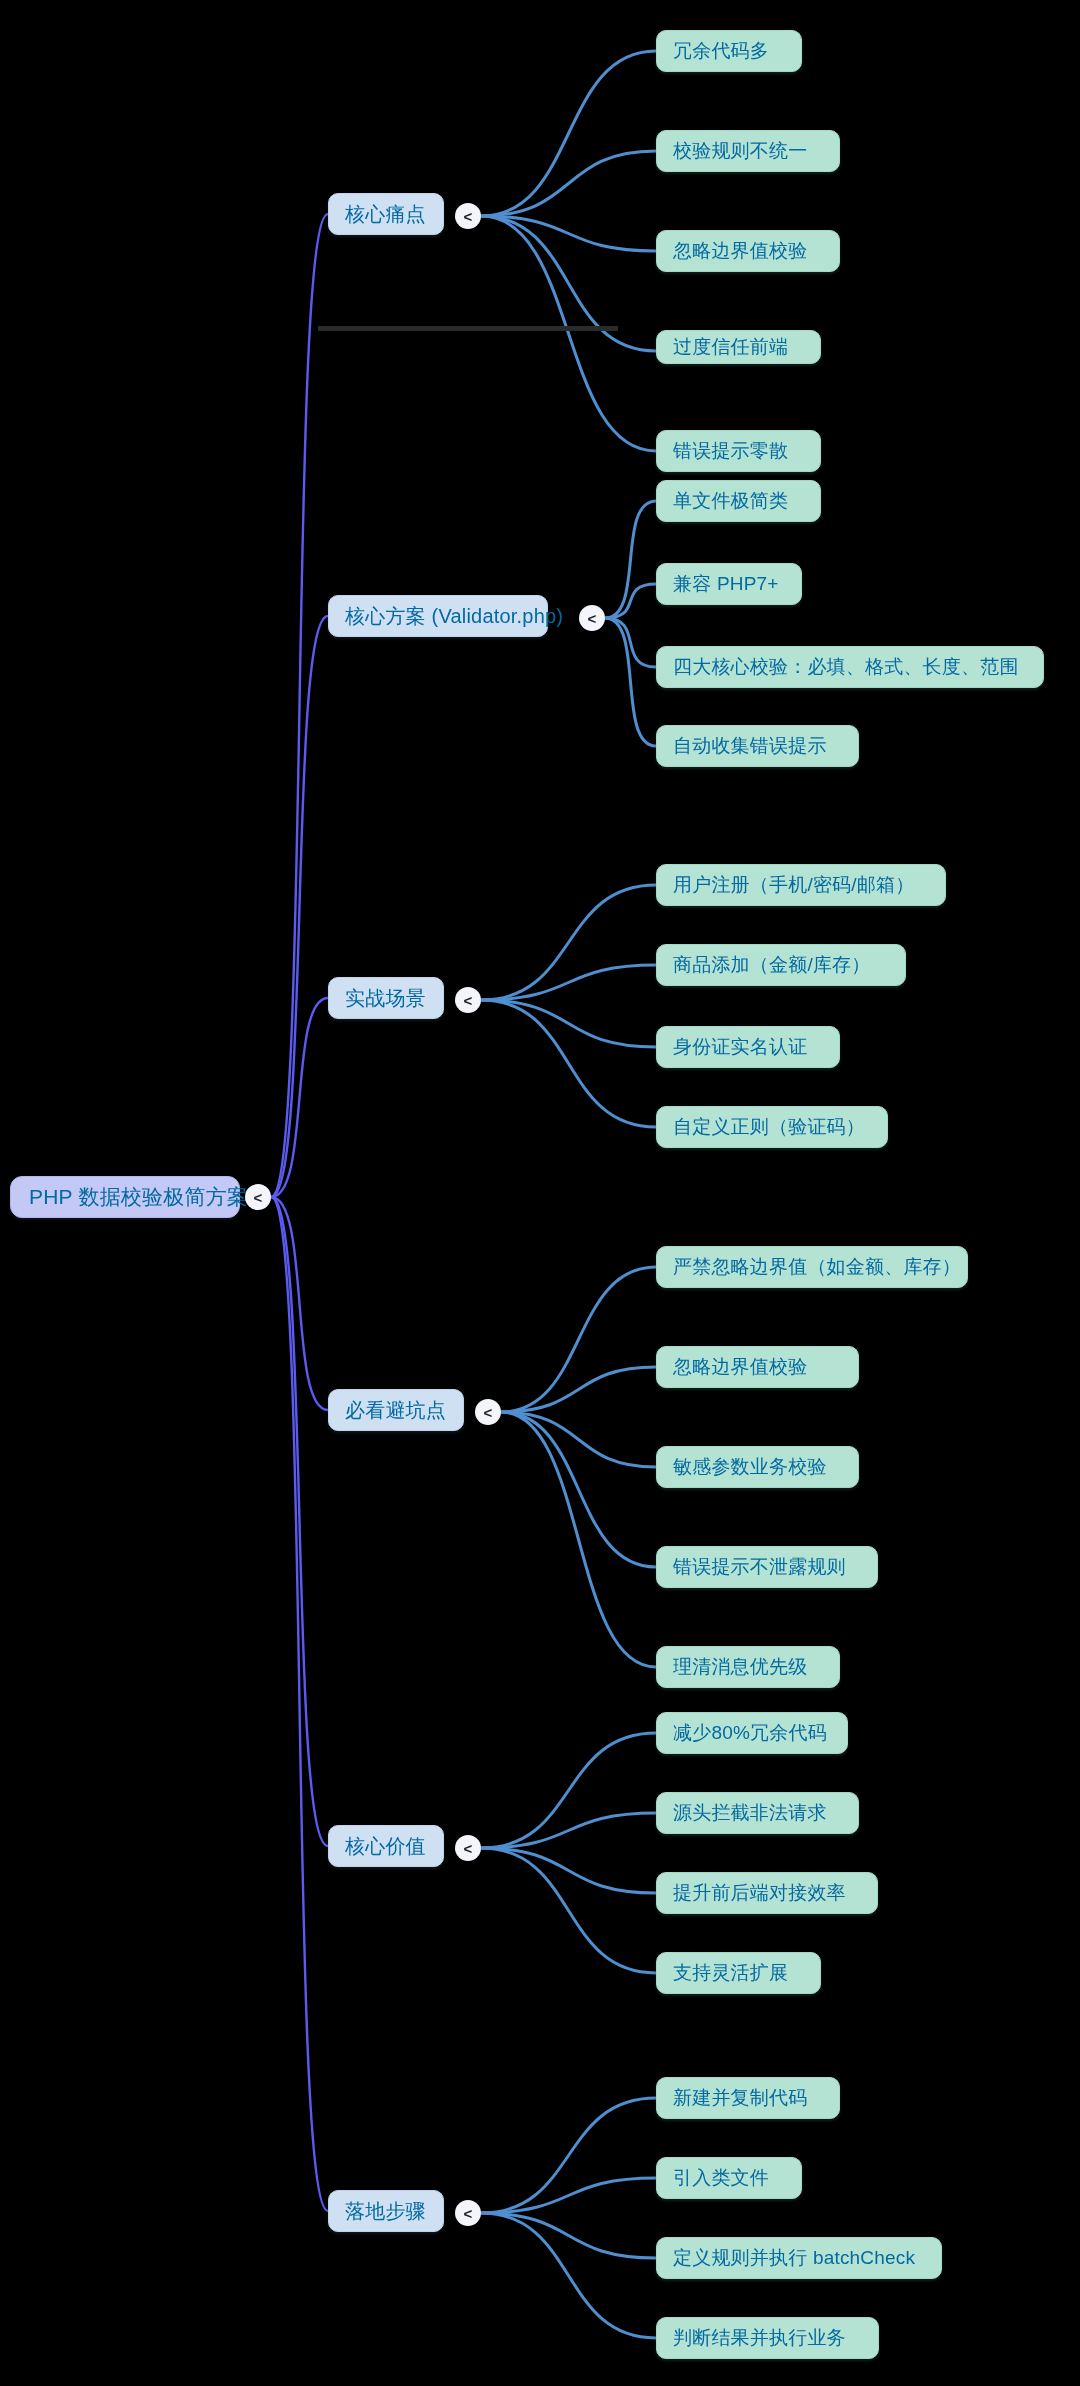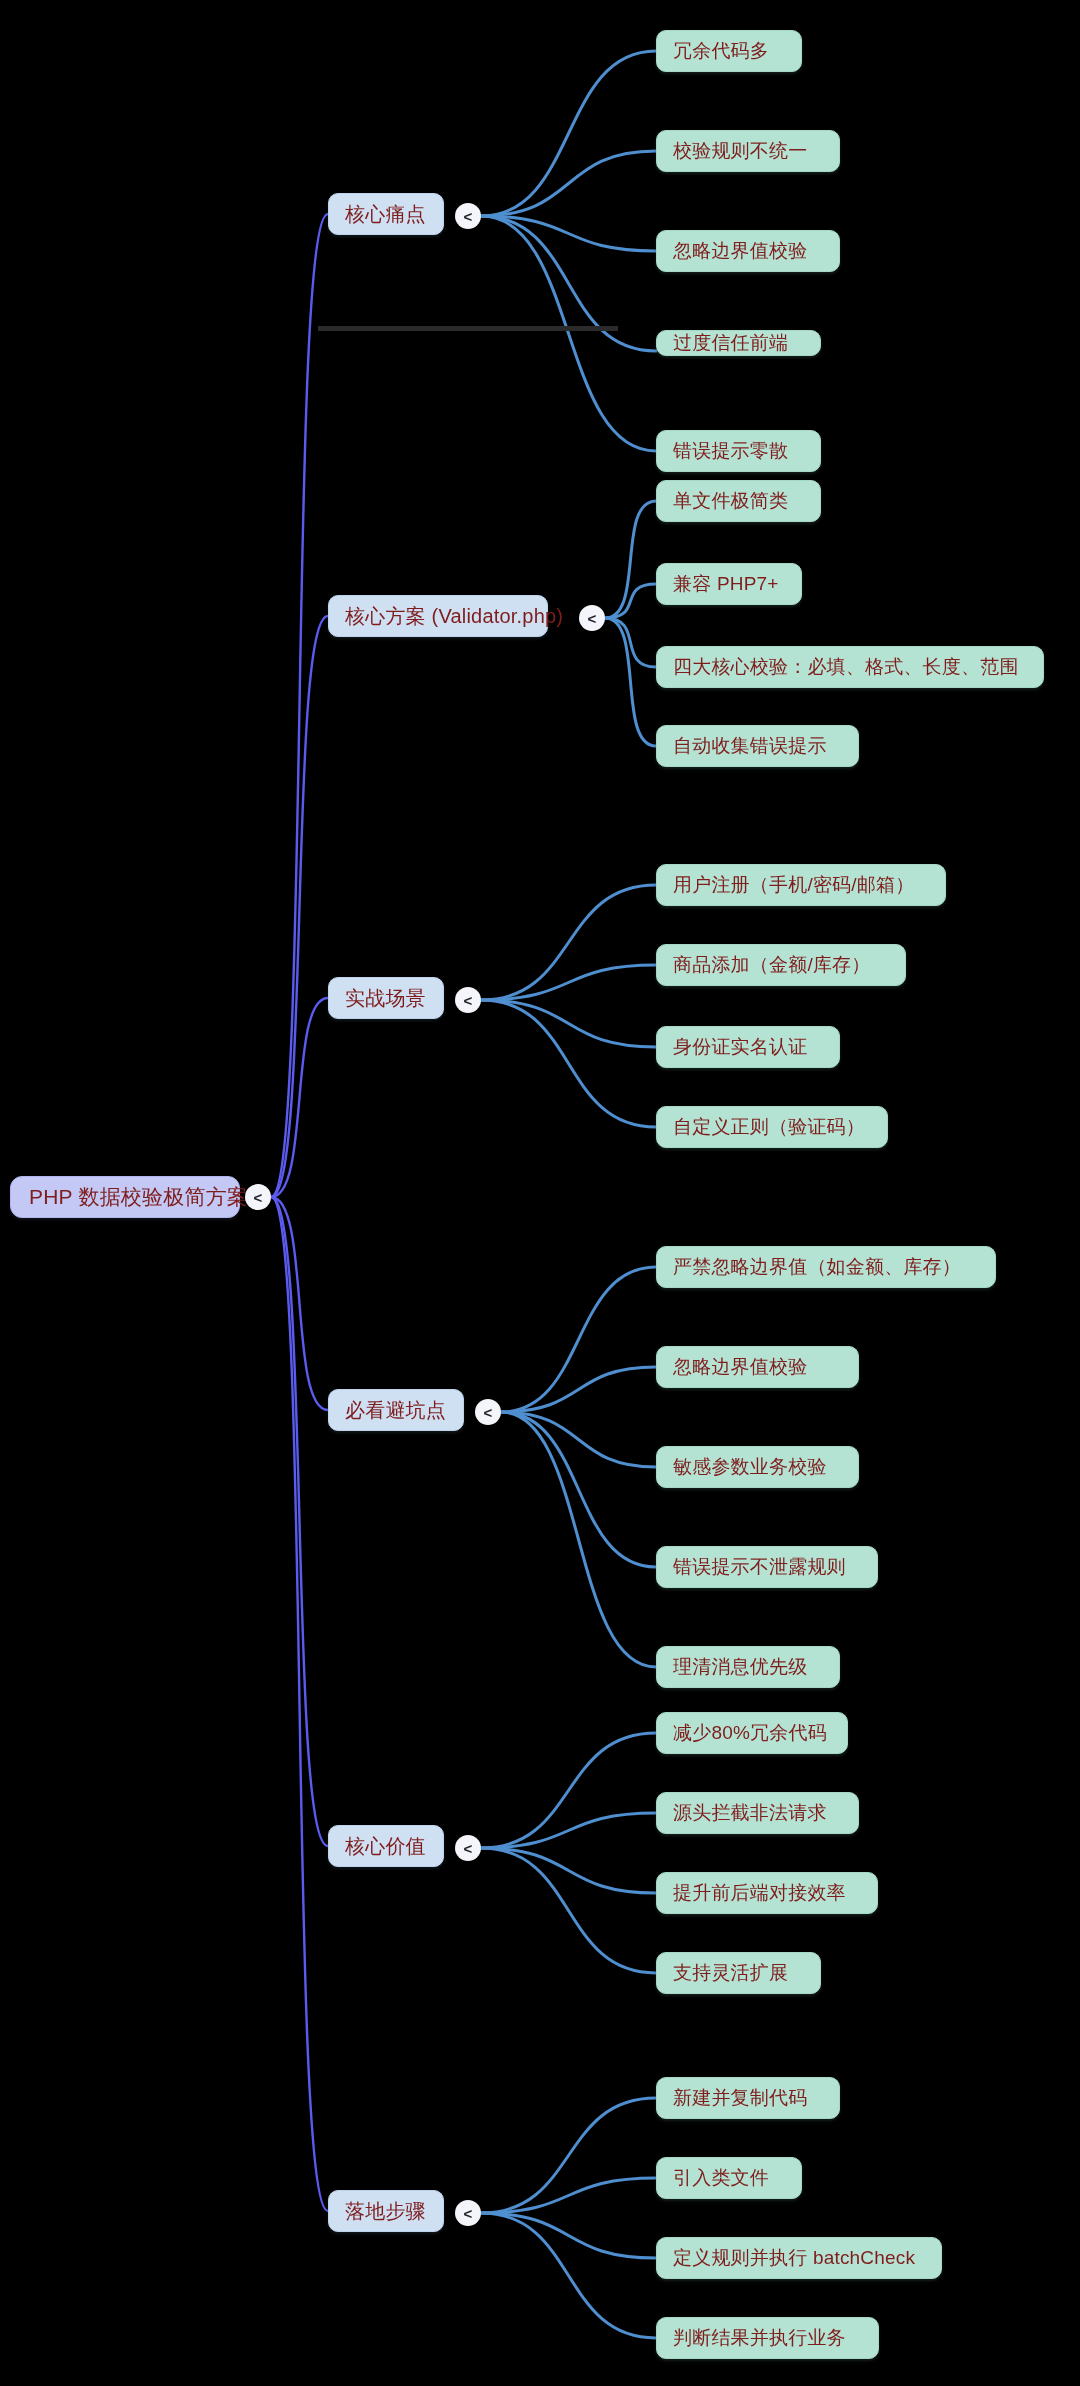--- a/index.html
+++ b/index.html
@@ -23,21 +23,21 @@
     pointer-events: none;
   }
   .node {
     position: absolute;
     box-sizing: border-box;
     display: flex;
     align-items: center;
     justify-content: flex-start;
     border-radius: 10px;
     white-space: nowrap;
-    color: #7f1d1d;
+    color: #0369a1;
     letter-spacing: 0.2px;
   }
   .node-root {
     background: #c3c8f5;
     border: 1px solid #aeb4ee;
     font-size: 21px;
     padding: 0 18px;
     border-radius: 12px;
     box-shadow: 0 2px 3px rgba(40,40,60,0.45);
   }
@@ -114,37 +114,37 @@
       <path d="M481,2213 C577.25,2213 559.75,2338 656,2338" fill="none" stroke="#4f8fd0" stroke-width="3" stroke-linecap="round"></path>
     </svg>
   <div class="artifact-bar" style="left:318px; top:326px; width:300px; height:5px;"></div>
 <div class="node node-root" style="left: 10px; top: 1176px; width: 230px; height: 42px;">PHP 数据校验极简方案</div>
     <div class="toggle" style="left: 245px; top: 1184px;">&lt;</div>
     <div class="node node-branch" style="left: 328px; top: 193px; width: 116px; height: 42px;">核心痛点</div>
     <div class="toggle" style="left: 455px; top: 203px;">&lt;</div>
     <div class="node node-leaf" style="left: 656px; top: 30px; width: 146px; height: 42px;">冗余代码多</div>
     <div class="node node-leaf" style="left: 656px; top: 130px; width: 184px; height: 42px;">校验规则不统一</div>
     <div class="node node-leaf" style="left: 656px; top: 230px; width: 184px; height: 42px;">忽略边界值校验</div>
-    <div class="node node-leaf" style="left: 656px; top: 330px; width: 165px; height: 26px;">过度信任前端</div>
+    <div class="node node-leaf" style="left: 656px; top: 330px; width: 165px; height: 34px;">过度信任前端</div>
     <div class="node node-leaf" style="left: 656px; top: 430px; width: 165px; height: 42px;">错误提示零散</div>
     <div class="node node-branch" style="left: 328px; top: 595px; width: 220px; height: 42px;">核心方案 (Validator.php)</div>
     <div class="toggle" style="left: 579px; top: 605px;">&lt;</div>
     <div class="node node-leaf" style="left: 656px; top: 480px; width: 165px; height: 42px;">单文件极简类</div>
     <div class="node node-leaf" style="left: 656px; top: 563px; width: 146px; height: 42px;">兼容 PHP7+</div>
     <div class="node node-leaf" style="left: 656px; top: 646px; width: 388px; height: 42px;">四大核心校验：必填、格式、长度、范围</div>
     <div class="node node-leaf" style="left: 656px; top: 725px; width: 203px; height: 42px;">自动收集错误提示</div>
     <div class="node node-branch" style="left: 328px; top: 977px; width: 116px; height: 42px;">实战场景</div>
     <div class="toggle" style="left: 455px; top: 987px;">&lt;</div>
     <div class="node node-leaf" style="left: 656px; top: 944px; width: 250px; height: 42px;">商品添加（金额/库存）</div>
     <div class="node node-leaf" style="left: 656px; top: 864px; width: 290px; height: 42px;">用户注册（手机/密码/邮箱）</div>
     <div class="node node-leaf" style="left: 656px; top: 1026px; width: 184px; height: 42px;">身份证实名认证</div>
     <div class="node node-leaf" style="left: 656px; top: 1106px; width: 232px; height: 42px;">自定义正则（验证码）</div>
     <div class="node node-branch" style="left: 328px; top: 1389px; width: 136px; height: 42px;">必看避坑点</div>
     <div class="toggle" style="left: 475px; top: 1399px;">&lt;</div>
-    <div class="node node-leaf" style="left: 656px; top: 1246px; width: 340px; height: 42px;">严禁忽略边界值（如金额、库存）</div>
+    <div class="node node-leaf" style="left: 656px; top: 1246px; width: 312px; height: 42px;">严禁忽略边界值（如金额、库存）</div>
     <div class="node node-leaf" style="left: 656px; top: 1346px; width: 203px; height: 42px;">忽略边界值校验</div>
     <div class="node node-leaf" style="left: 656px; top: 1446px; width: 203px; height: 42px;">敏感参数业务校验</div>
     <div class="node node-leaf" style="left: 656px; top: 1546px; width: 222px; height: 42px;">错误提示不泄露规则</div>
     <div class="node node-leaf" style="left: 656px; top: 1646px; width: 184px; height: 42px;">理清消息优先级</div>
     <div class="node node-branch" style="left: 328px; top: 1825px; width: 116px; height: 42px;">核心价值</div>
     <div class="toggle" style="left: 455px; top: 1835px;">&lt;</div>
     <div class="node node-leaf" style="left: 656px; top: 1712px; width: 192px; height: 42px;">减少80%冗余代码</div>
     <div class="node node-leaf" style="left: 656px; top: 1792px; width: 203px; height: 42px;">源头拦截非法请求</div>
     <div class="node node-leaf" style="left: 656px; top: 1872px; width: 222px; height: 42px;">提升前后端对接效率</div>
     <div class="node node-leaf" style="left: 656px; top: 1952px; width: 165px; height: 42px;">支持灵活扩展</div>

